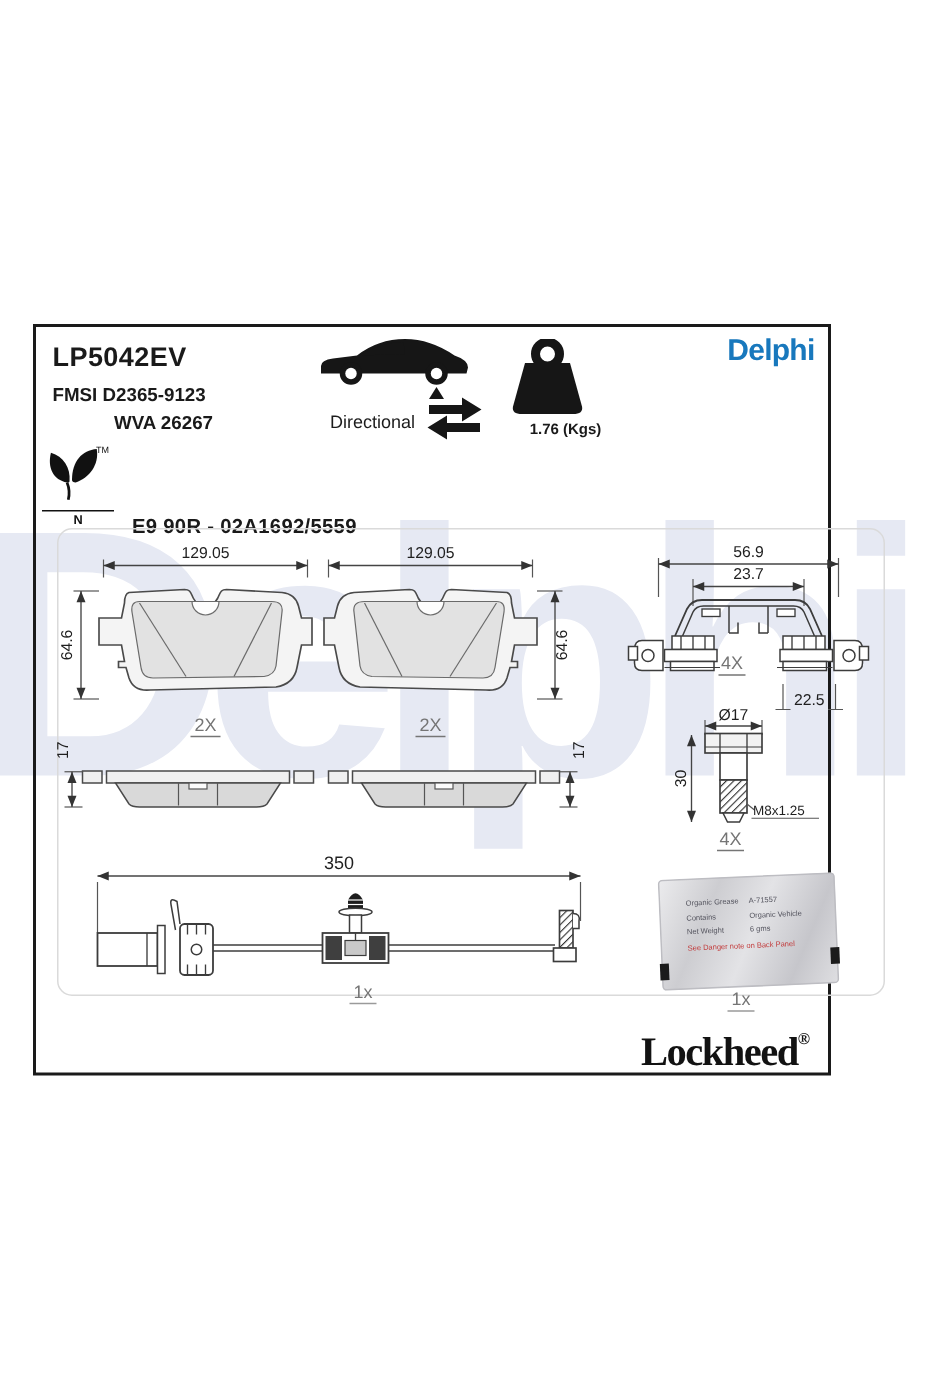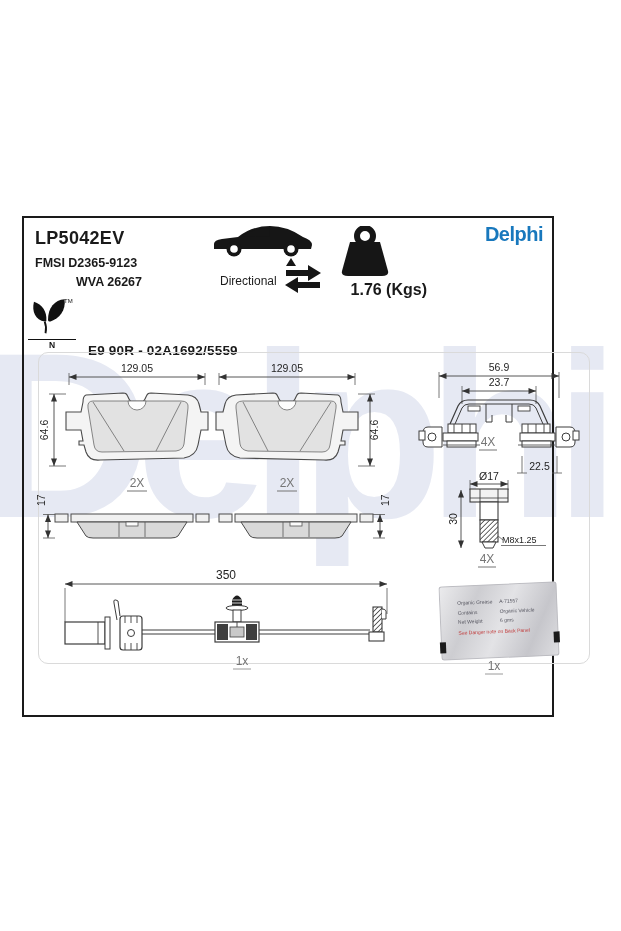--- a/index.html
+++ b/index.html
@@ -8,21 +8,21 @@
   .watermark{position:absolute;left:-18px;top:318px;font-size:235px;line-height:1;
        font-weight:800;letter-spacing:-16px;color:#e6e9f3;z-index:0;white-space:nowrap;
        user-select:none;}
   .frame{position:absolute;left:22px;top:216px;width:532px;height:501px;
        border:2.5px solid #1a1a1a;z-index:1;background:transparent;box-sizing:border-box;}
   .abs{position:absolute;}
   .pn{left:11px;top:10px;font-size:18px;font-weight:700;letter-spacing:.3px;}
   .sub1{left:11px;top:38px;font-size:12.5px;font-weight:700;text-align:center;}
   .sub2{left:11px;top:57px;font-size:12.5px;font-weight:700;margin-left:41px;}
   .dir-label{left:196px;top:56px;font-size:12px;color:#1c1c1c;}
-  .wt-label{left:303px;top:63px;width:100px;text-align:right;font-size:16px;font-weight:700;}
+  .wt-label{left:303px;top:63px;width:100px;text-align:center;font-size:10px;font-weight:700;}
   .delphi{right:9px;top:5px;font-size:20px;font-weight:800;color:#1878bd;letter-spacing:-.5px;}
   .eco{left:4px;top:78px;width:56px;}
   .eco .line{border-top:1.5px solid #111;width:48px;margin:1px 0 0 0;}
   .eco .n{display:block;text-align:center;width:48px;font-size:8.5px;font-weight:700;color:#111;}
   .eco .tm{position:absolute;left:36px;top:2px;font-size:6px;color:#111;}
   .approval{left:52px;top:125px;font-size:13.5px;font-weight:700;letter-spacing:.2px;padding-left:12px;}
   .panel{left:14px;top:134px;width:550px;height:310px;border:1.5px solid #dadada;
        border-radius:10px;}
   .draw{left:0;top:0;width:577px;height:501px;}
   .sachet{left:416px;top:366px;width:118px;height:74px;transform:rotate(-2.5deg);
@@ -272,14 +272,17 @@
     <div class="rows">
       <div class="row"><span class="l">Organic Grease</span><span>A-71557</span></div>
       <div class="row"><span class="l">Contains</span><span>Organic Vehicle</span></div>
       <div class="row"><span class="l">Net Weight</span><span>6 gms</span></div>
     </div>
     <div class="warn">See Danger note on Back Panel</div>
     <div class="tab l"></div>
     <div class="tab r"></div>
   </div>
 
+  <div class="abs lockheed">
+    <span>Lockheed</span><sup>®</sup>
+  </div>
 
 </div>
 
 </body></html>

